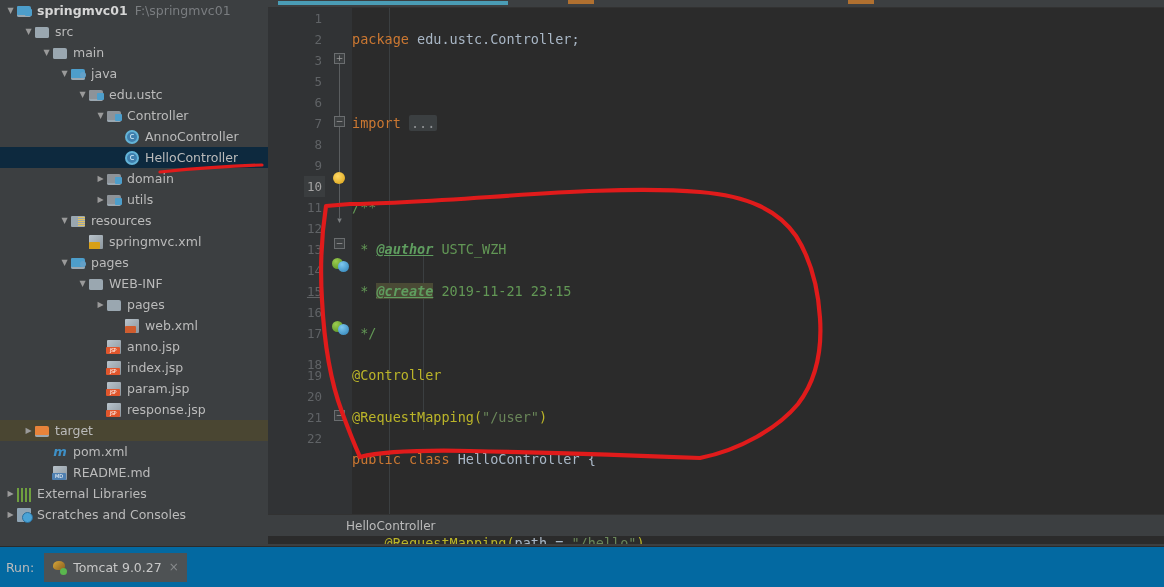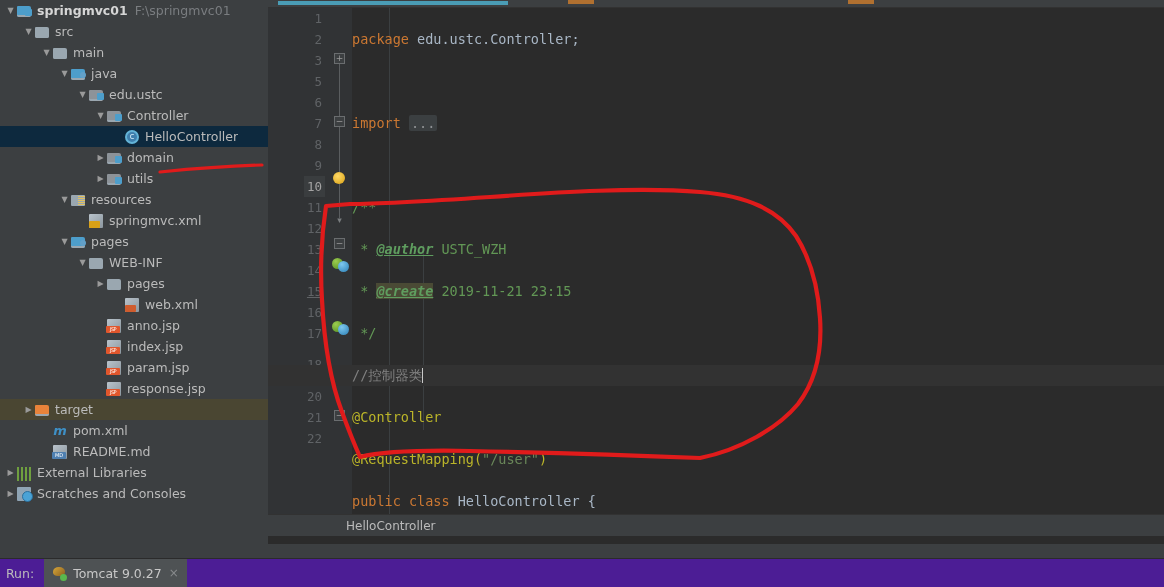--- a/index.html
+++ b/index.html
@@ -165,22 +165,22 @@
 
   #breadcrumb-bar{
     position:absolute;left:0;bottom:22px;width:896px;height:22px;
     background:#3c3f41;border-top:1px solid #323232;
     display:flex;align-items:center;padding-left:78px;
     font-size:12px;color:#bbbbbb;
   }
 
   
   #runbar{
-    position:absolute;left:0;bottom:0;width:1164px;height:29px;
-    background:#4c1d95;border-top:1px solid #2b2b2b;
+    position:absolute;left:0;bottom:0;width:1164px;height:41px;
+    background:#0369a1;border-top:1px solid #2b2b2b;
     display:flex;align-items:center;
   }
   #runbar .run-label{font-size:12.5px;color:#bbbbbb;padding:0 10px 0 6px;}
   #runbar .run-tab{
     display:flex;align-items:center;height:29px;padding:0 8px;
     background:#4e5254;font-size:12.5px;color:#c8c8c8;
   }
   .tomcat-ico{width:15px;height:15px;margin-right:6px;position:relative;}
   .tomcat-ico::before{content:"";position:absolute;left:1px;top:1px;width:12px;height:9px;
      border-radius:50% 50% 40% 40%;background:linear-gradient(135deg,#d8a73a,#8a5f1e);}
@@ -235,20 +235,27 @@
           <span class="ic-folder gray mod" style="position: absolute;"></span>
         </span>
         <span class="lbl">edu.ustc</span>
       </div>
       <div class="tree-row indent5">
         <span class="arrow">▼</span>
         <span class="ico">
           <span class="ic-folder gray mod" style="position: absolute;"></span>
         </span>
         <span class="lbl">Controller</span>
+      </div>
+      <div class="tree-row indent6">
+        <span class="arrow none">▶</span>
+        <span class="ico">
+          <span class="ic-class" style="position: absolute;"></span>
+        </span>
+        <span class="lbl">AnnoController</span>
       </div>
       <div class="tree-row indent6 selected">
         <span class="arrow none">▶</span>
         <span class="ico">
           <span class="ic-class" style="position: absolute;"></span>
         </span>
         <span class="lbl">HelloController</span>
       </div>
       <div class="tree-row indent5">
         <span class="arrow">▶</span>
@@ -426,21 +433,20 @@
 
     <div id="code">
 <div class="cl"><span class="kw">package</span><span class="cls"> edu.ustc.Controller;</span></div>
 <div class="cl"></div>
 <div class="cl"><span class="kw">import</span> <span class="fold-ph">...</span></div>
 <div class="cl"></div>
 <div class="cl"><span class="doc">/**</span></div>
 <div class="cl"><span class="doc"> * </span><span class="doctag">@author</span><span class="docit"> USTC_WZH</span></div>
 <div class="cl"><span class="doc"> * </span><span class="doctag hl">@create</span><span class="docit"> 2019-11-21 23:15</span></div>
 <div class="cl"><span class="doc"> */</span></div>
-<div class="cl cur"><span class="cmt">//控制器类</span><span class="cursor"></span></div>
 <div class="cl"><span class="ann">@Controller</span></div>
 <div class="cl"><span class="ann">@RequestMapping(</span><span class="str">"/user"</span><span class="ann">)</span></div>
 <div class="cl"><span class="kw">public</span> <span class="kw">class</span> <span class="cls">HelloController</span> <span class="cls">{</span></div>
 <div class="cl"></div>
 <div class="cl">    <span class="ann">@RequestMapping(</span><span class="cls">path</span><span class="cls"> = </span><span class="str">"/hello"</span><span class="ann">)</span></div>
 
 
 
 
 

